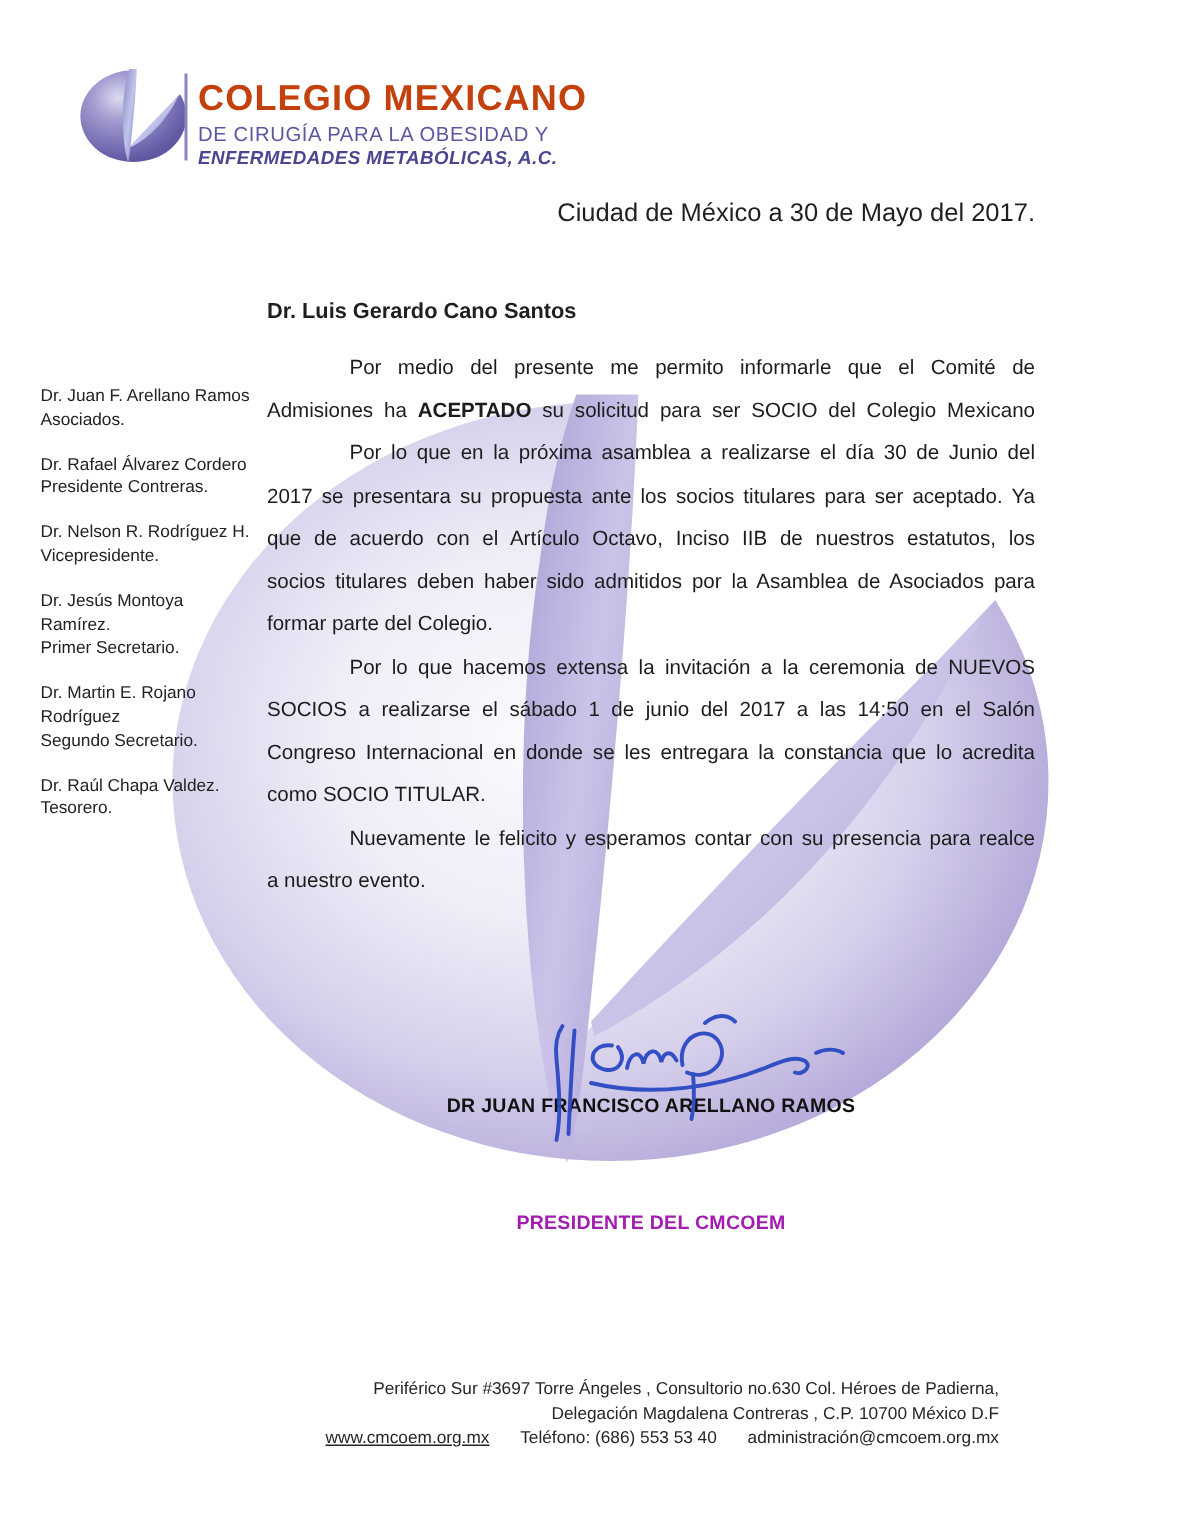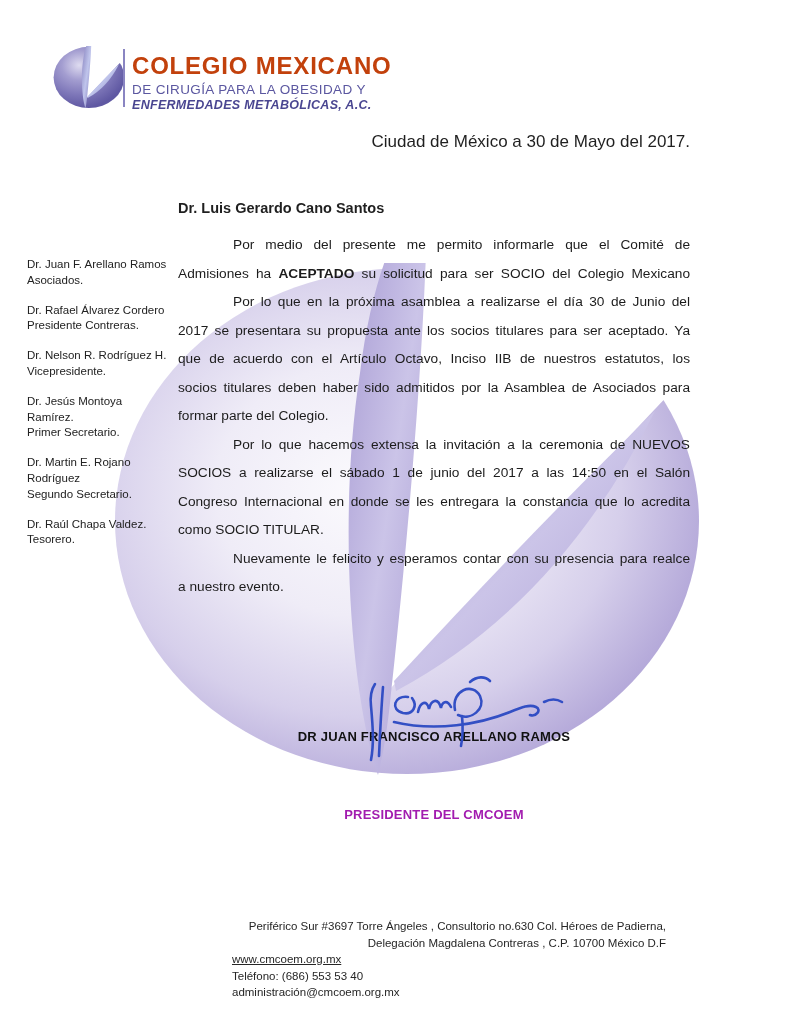--- a/index.html
+++ b/index.html
@@ -26,21 +26,21 @@
   .bline { height:28.5px; line-height:28.5px; white-space:nowrap; text-align:justify; text-align-last:justify; text-justify:inter-word; }
   .bline.noj { text-align-last:left; }
   .bline.ind { padding-left:55px; }
   
   .sig { position:absolute; left:358px; top:664px; width:228px; height:100px; z-index:2; pointer-events:none; }
   .signer-name { position:absolute; left:178px; top:729px; width:512px; text-align:center; font-weight:bold; font-size:13px; letter-spacing:0.2px; color:#111; z-index:1; }
   .signer-title { position:absolute; left:178px; top:759px; width:512px; text-align:center; font-weight:bold; font-size:13px; letter-spacing:0.2px; color:#a21caf; z-index:1;margin-top:48px; }
   
   .footer { position:absolute; left:178px; top:918px; width:488px; font-size:11.5px; line-height:16.5px; color:#262626; z-index:1; }
   .f-right { text-align:right; }
-  .f-row { display:flex; justify-content:space-between; margin-left:54px;flex-direction:column; }
+  .f-row { display:flex; justify-content:space-between; margin-left:39px; }
   .web { text-decoration:underline; color:#262626; cursor:pointer; }
 </style>
 </head>
 <body>
 
 <div class="page">
 
   <div>
     <svg class="logo-mark" viewBox="0 0 595 517" aria-hidden="true">
       <defs>

